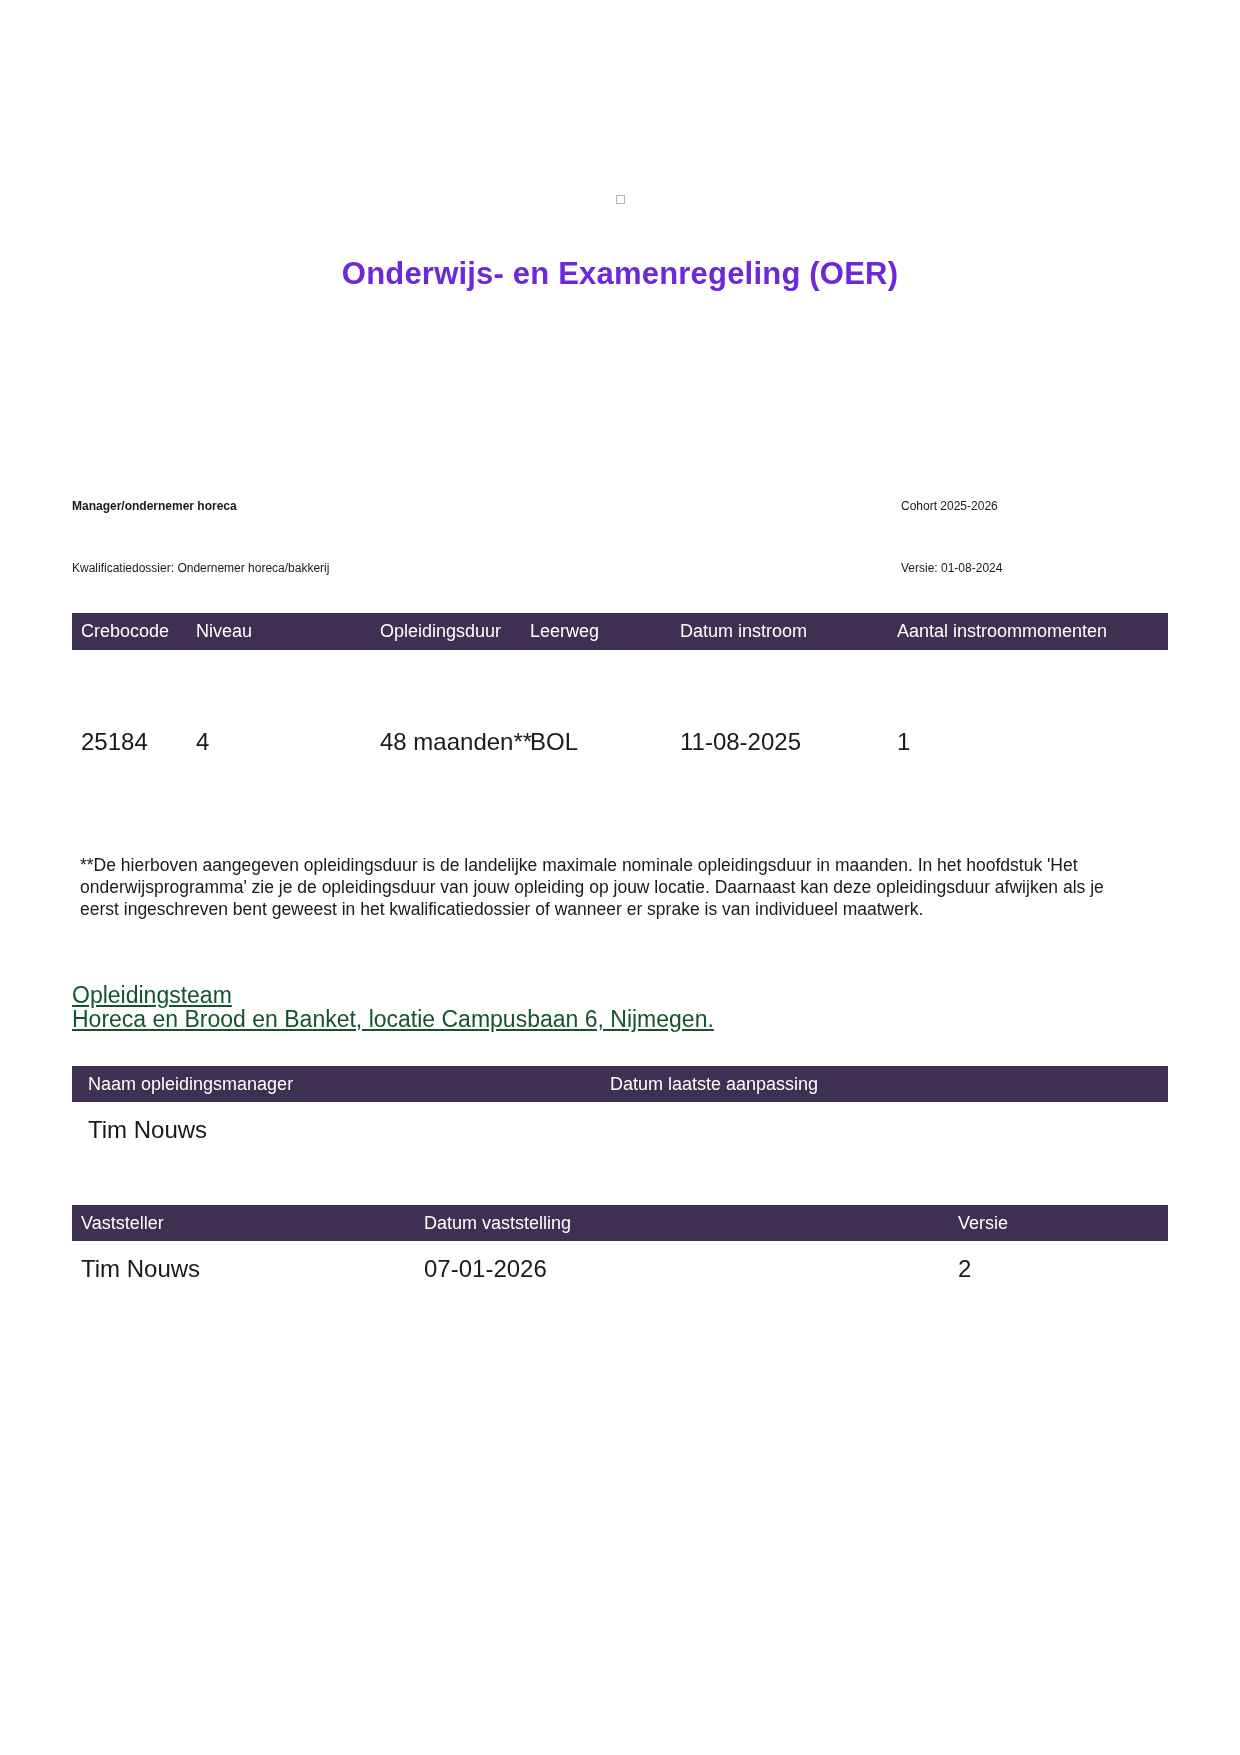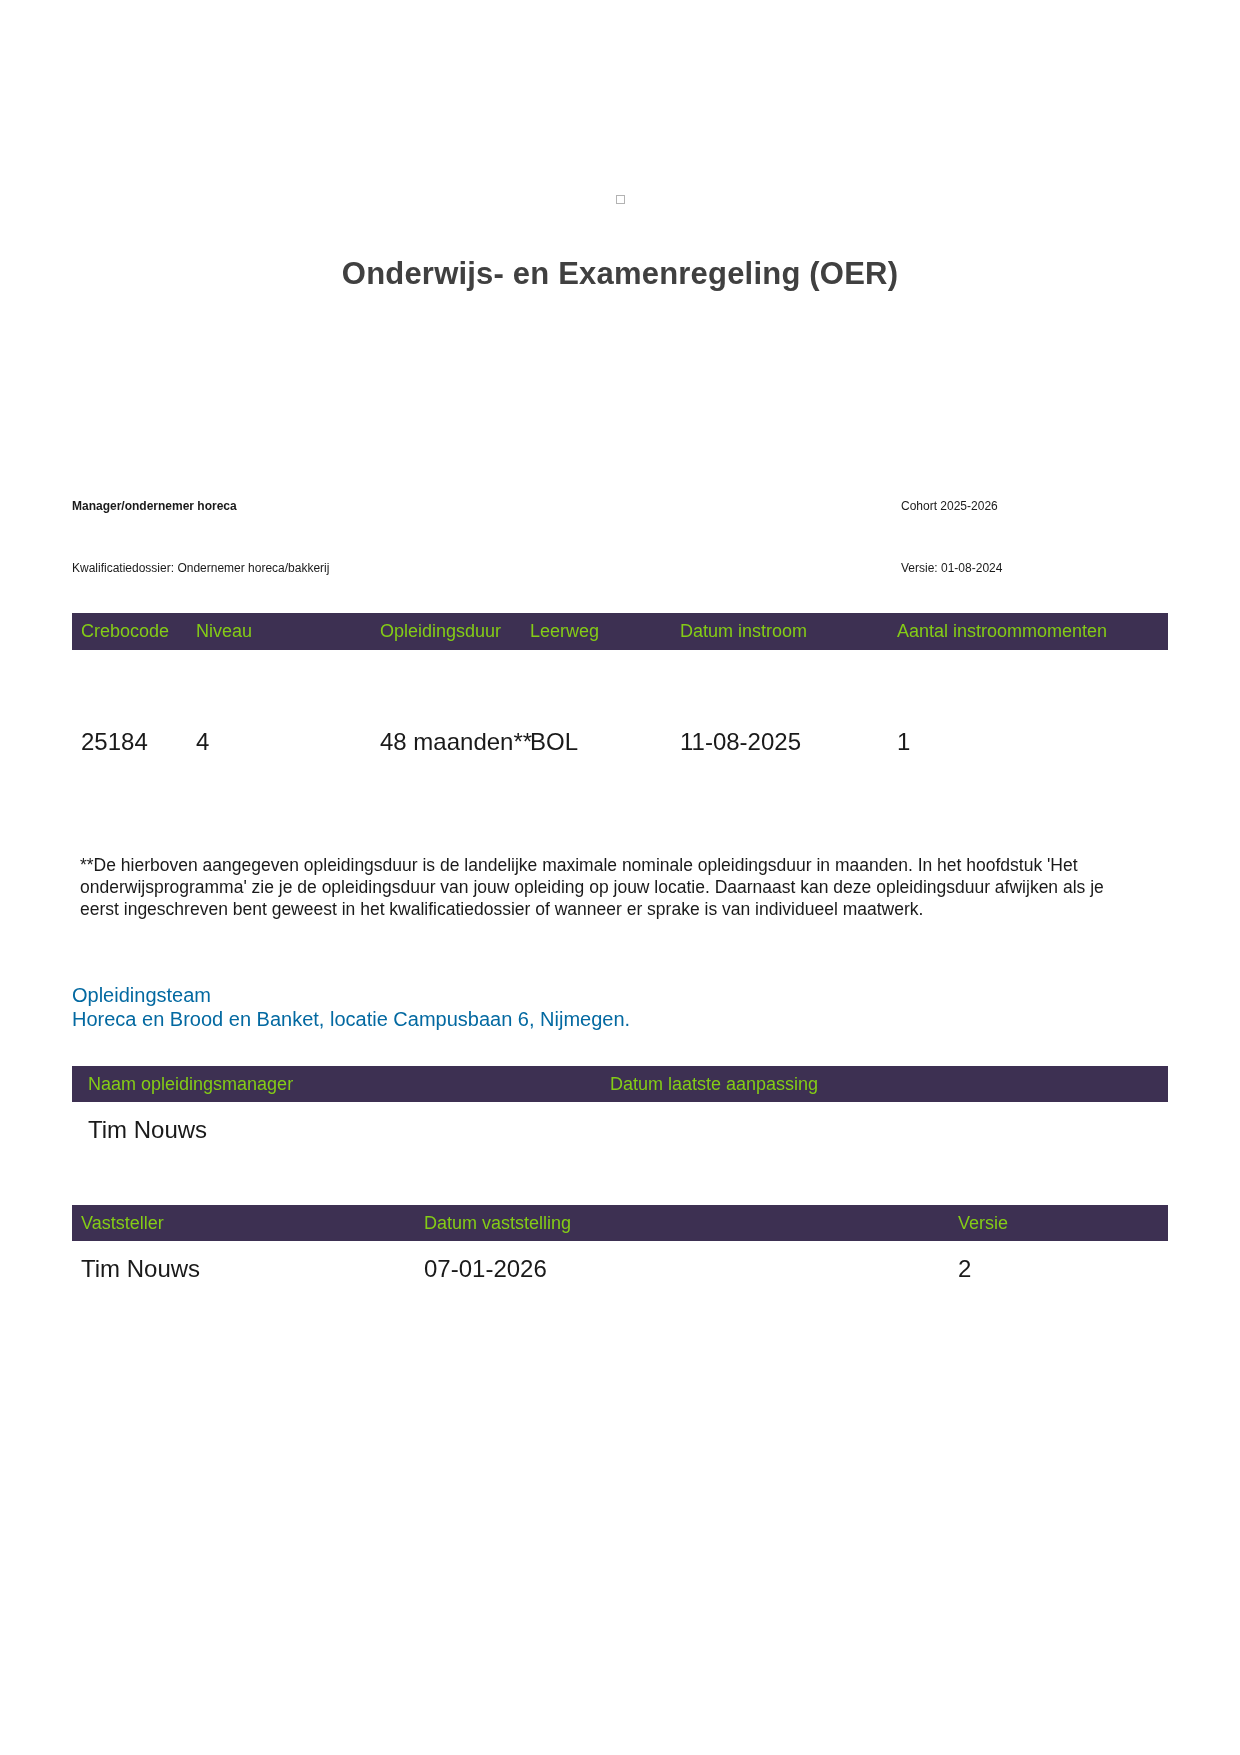--- a/index.html
+++ b/index.html
@@ -27,21 +27,21 @@
   }
   .title {
     position: absolute;
     left: 0;
     top: 256px;
     width: 100%;
     margin: 0;
     text-align: center;
     font-size: 31px;
     font-weight: bold;
-    color: #404040;
+    color: #6d28d9;
     letter-spacing: 0.2px;
   }
   .info-row {
     position: absolute;
     left: 72px;
     width: 1096px;
     height: 22px;
     font-size: 12px;
     line-height: 22px;
   }
@@ -57,21 +57,21 @@
     top: 0;
     white-space: nowrap;
   }
   .bold { font-weight: bold; }
   .tbl-header {
     position: absolute;
     left: 72px;
     width: 1096px;
     height: 37px;
     background: #3d3052;
-    color: #84cc16;
+    color: #ffffff;
     display: grid;
     align-items: center;
     font-size: 18px;
     box-sizing: border-box;
     padding-left: 9px;
   }
   .tbl-row {
     position: absolute;
     left: 72px;
     width: 1096px;
@@ -94,23 +94,24 @@
     margin: 8px;
     font-size: 17.5px;
     line-height: 22px;
     color: #1a1a1a;
   }
   .team {
     position: absolute;
     left: 72px;
     top: 983px;
     width: 1050px;
-    font-size: 20px;
+    font-size: 23px;
     line-height: 24px;
-    color: #0369a1;
+    color: #14532d;
+    text-decoration: underline;
   }
 </style>
 </head>
 <body>
 
 <div class="page">
 
   <span class="img-placeholder"></span>
 
   <h1 class="title">Onderwijs- en Examenregeling (OER)</h1>

